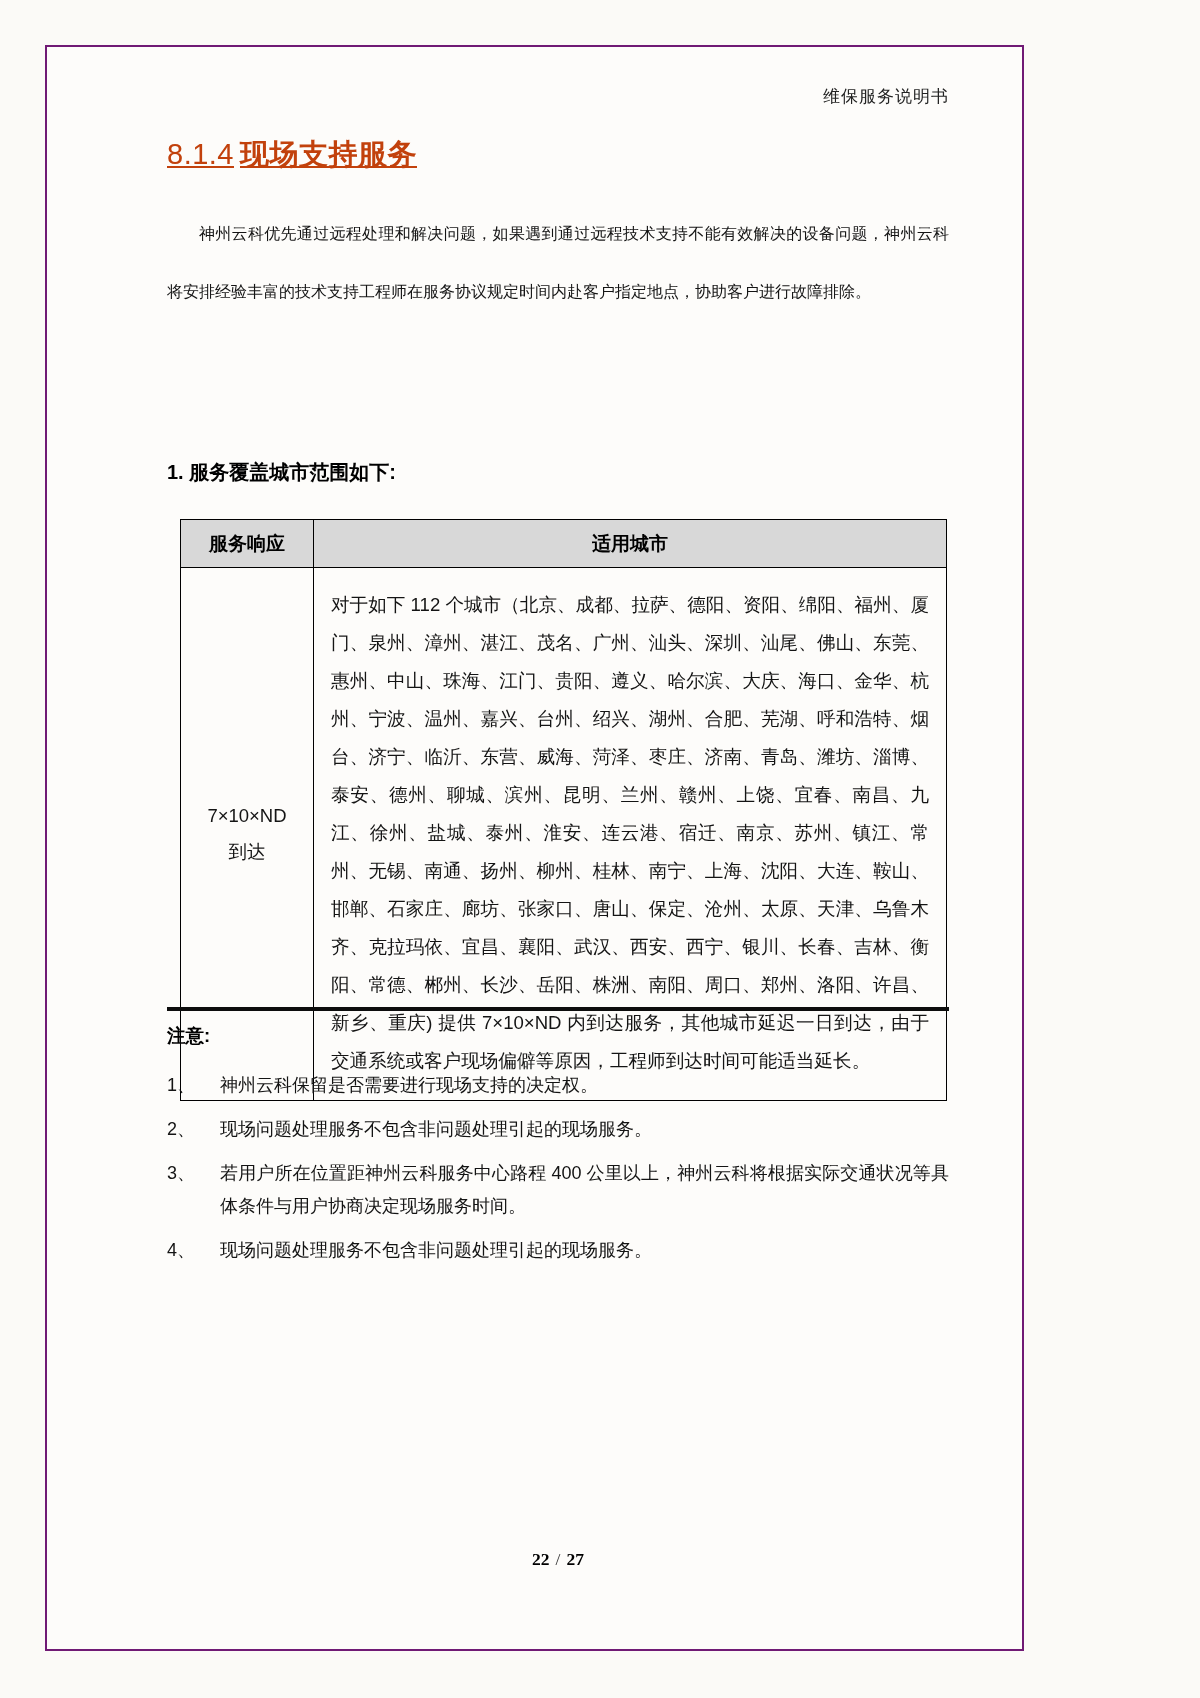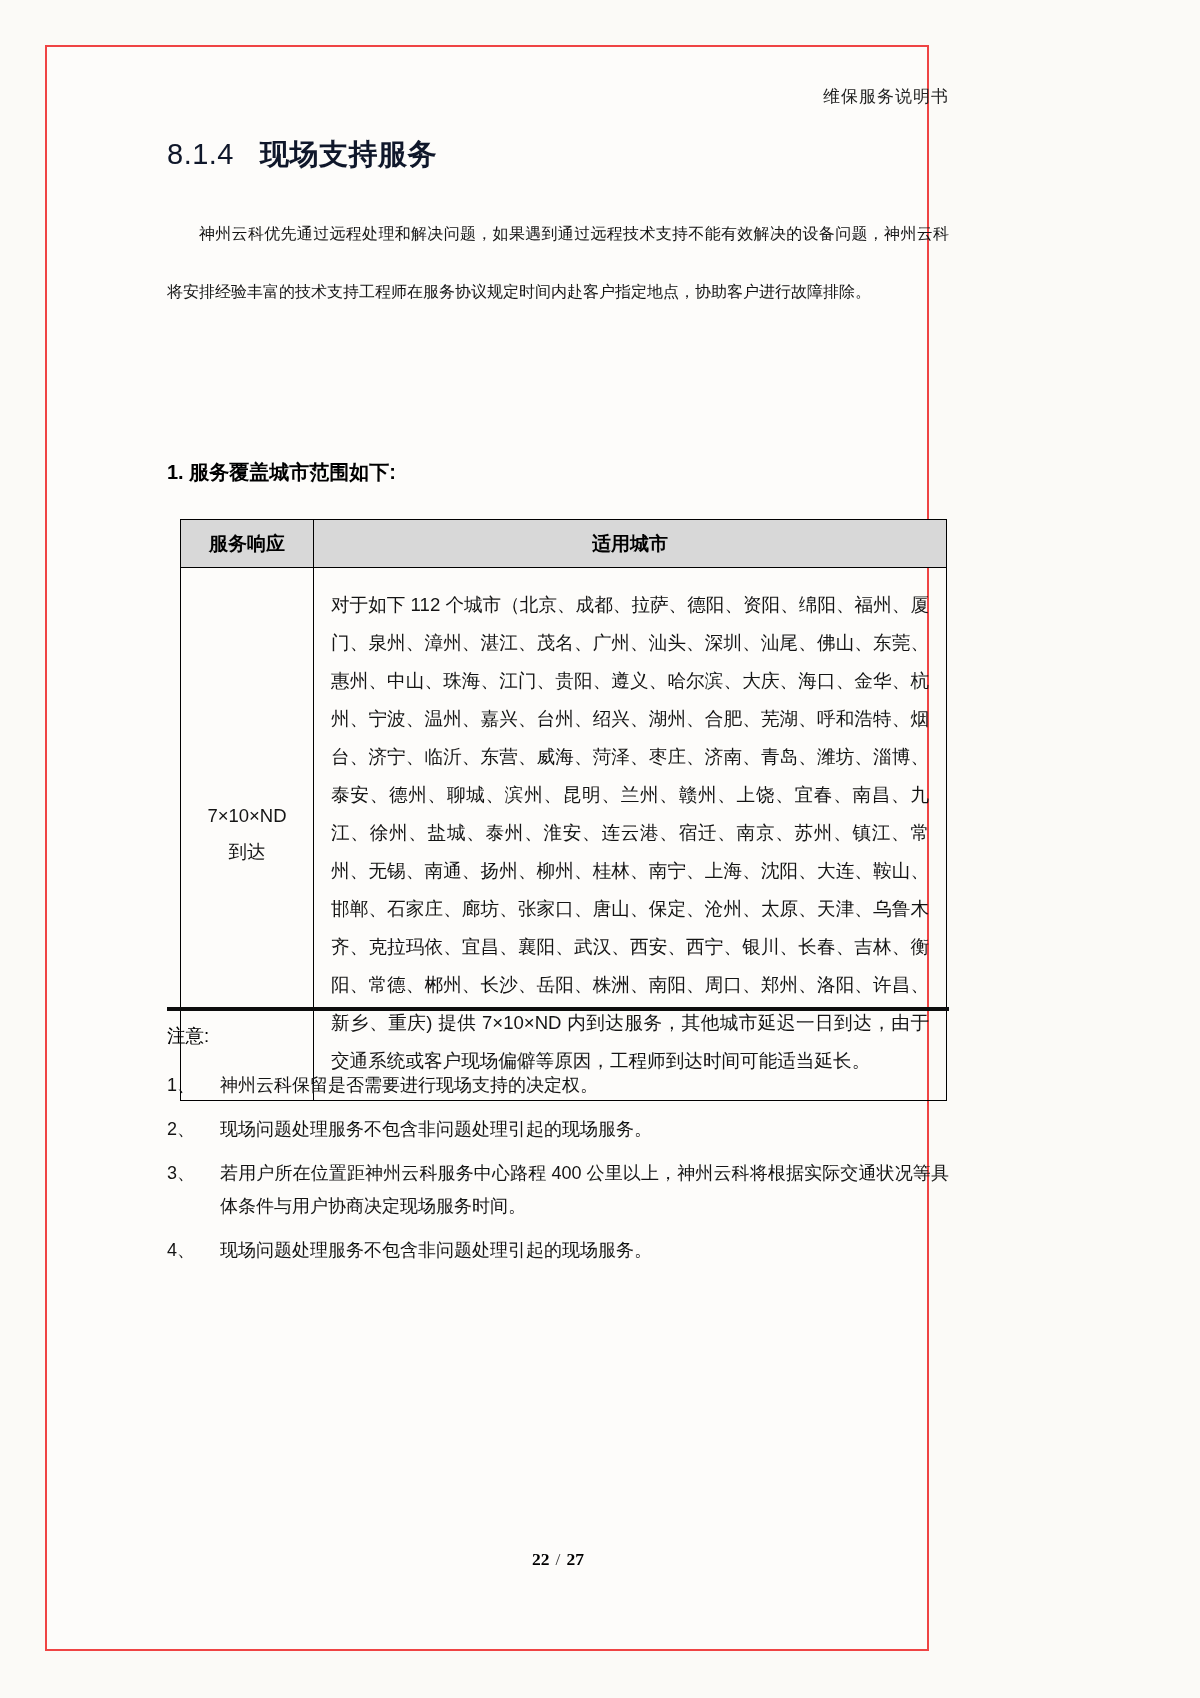--- a/index.html
+++ b/index.html
@@ -4,37 +4,37 @@
 <style>
   html,body{margin:0;padding:0;}
   body{
     width:1200px;height:1698px;
     background:#fbfaf7;
     font-family:"Liberation Sans",sans-serif;
     color:#111;
     position:relative;
   }
   .page-frame{
-    position:absolute;left:45px;top:45px;width:884px;height:1606px;
-    border:2px solid #ef4444;
+    position:absolute;left:45px;top:45px;width:979px;height:1606px;
+    border:2px solid #701a75;
     background:#fdfcfa;
     box-sizing:border-box;
   }
   .content{
     position:absolute;left:120px;top:0;width:782px;height:100%;
   }
   .doc-header{
     position:absolute;top:38px;right:0;
     font-family:"Liberation Serif","DejaVu Serif",serif;
     font-size:17px;color:#222;letter-spacing:1px;
   }
   .section-heading{
     position:absolute;top:88px;left:0;
-    font-size:29px;color:#0f172a;letter-spacing:0.5px;
-    display:flex;align-items:baseline;gap:26px;
+    font-size:29px;color:#c2410c;letter-spacing:0.5px;
+    display:flex;align-items:baseline;gap:6px;text-decoration:underline;
   }
   .section-heading .num{font-weight:400;}
   .section-heading .ttl{font-weight:700;}
   .para{
     position:absolute;left:0;width:782px;
     font-size:16px;line-height:58px;
     text-align:justify;text-justify:inter-ideograph;
     color:#141414;
   }
   .para.indent{text-indent:2em;}
@@ -70,21 +70,21 @@
     font-size:18.6px;line-height:38px;
     text-align:justify;text-justify:inter-ideograph;
     color:#141414;vertical-align:top;
   }
   .divider-rule{
     position:absolute;left:0;top:952px;width:782px;height:4px;
     background:#0d0d0d;border:none;
   }
   .notes-label{
     position:absolute;left:0;top:976px;
-    font-size:18.5px;font-weight:400;color:#000;
+    font-size:18.5px;font-weight:700;color:#000;
   }
   .notes-list{
     position:absolute;left:0;top:1022px;width:782px;
   }
   .note-item{
     display:flex;
     font-size:18px;line-height:33px;color:#141414;
     margin-bottom:11px;
   }
   .note-item .n{width:53px;flex:0 0 53px;}

